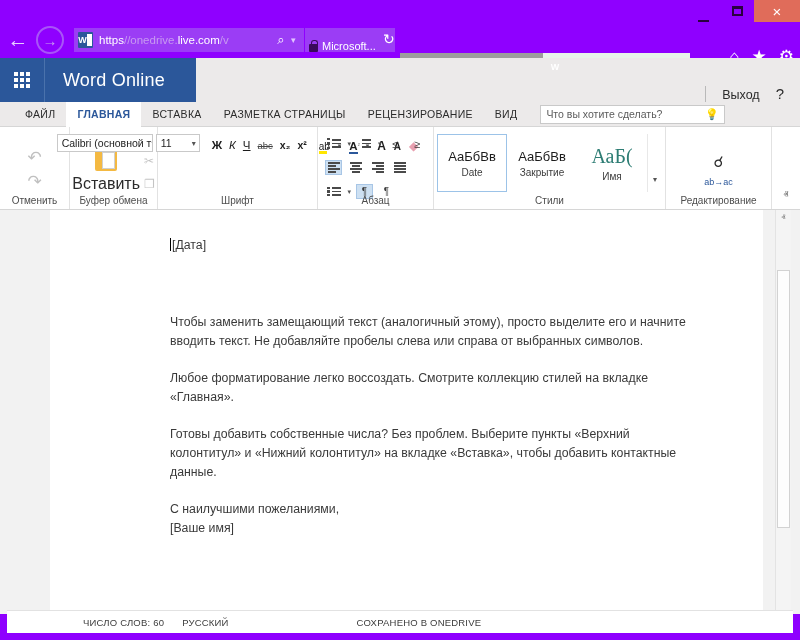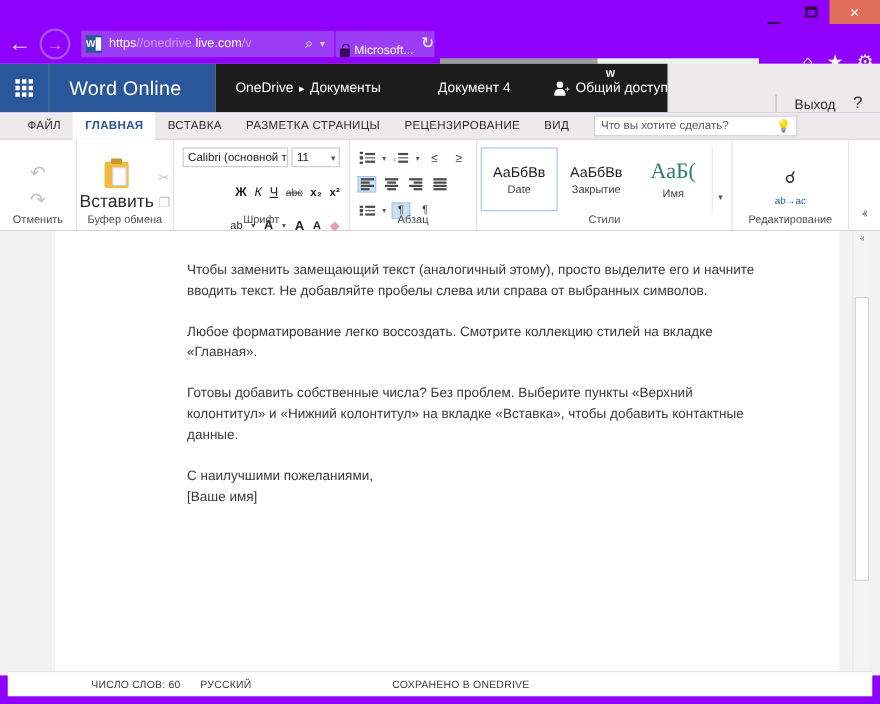--- a/index.html
+++ b/index.html
@@ -436,32 +436,20 @@
             <i></i>
             <i></i>
             <i></i>
             <i></i>
             <i></i>
             <i></i>
           </div>
       </div>
       <div class="wo-title">Word Online</div>
     </div>
-    <div class="wo-black">
-      <div class="crumb">
-        <span>OneDrive</span><span class="sep">▸</span><span>Документы</span>
-      </div>
-      <div class="docname">Документ 4</div>
-      <div class="share">
-        <span class="person">
-            <i>+</i>
-          </span>
-        <span>Общий доступ</span>
-      </div>
-    </div>
     <div class="wo-right">
       <span class="divider"></span>
       <span>Выход</span>
       <span class="qm">?</span>
     </div>
   </div>
 
   <div class="ribbontabs">
     <div class="rtab">ФАЙЛ</div>
     <div class="rtab active">ГЛАВНАЯ</div>
@@ -495,21 +483,21 @@
         </div>
         <div class="smallicons">
           <span>✂</span>
           <span>❐</span>
         </div>
       </div>
       <div class="glabel">Буфер обмена</div>
     </div>
 
     <div class="rgroup font-grp">
-      <div class="gbody" style="flex-direction:column; align-items:flex-end; justify-content:flex-start; padding-top:3px;gap:12px;">
+      <div class="gbody" style="flex-direction:row; align-items:flex-start; justify-content:flex-start; padding-top:3px;gap:12px;">
         <div class="fontrow">
           <div class="fontbox">
             <span>Calibri (основной т</span>
             <span class="cbarrow">▾</span>
           </div>
           <div class="sizebox">
             <span>11</span>
             <span class="cbarrow">▾</span>
           </div>
         </div>
@@ -653,20 +641,21 @@
       </div>
       <div class="glabel">Редактирование</div>
     </div>
 
     <div class="collapse">ⱏ</div>
   </div>
 
   <div class="docarea">
     <div class="page">
       <div class="pagebody">
+        <p class="p date"><span class="caret"></span><span>[Дата]</span></p>
         <p class="p">Чтобы заменить замещающий текст (аналогичный этому), просто выделите его и начните вводить текст. Не добавляйте пробелы слева или справа от выбранных символов.</p>
         <p class="p">Любое форматирование легко воссоздать. Смотрите коллекцию стилей на вкладке «Главная».</p>
         <p class="p">Готовы добавить собственные числа? Без проблем. Выберите пункты «Верхний колонтитул» и «Нижний колонтитул» на вкладке «Вставка», чтобы добавить контактные данные.</p>
         <p class="p tight">С наилучшими пожеланиями,</p>
         <p class="p sig">[Ваше имя]</p>
       </div>
     </div>
   </div>
 
   <div class="scrollbar">

